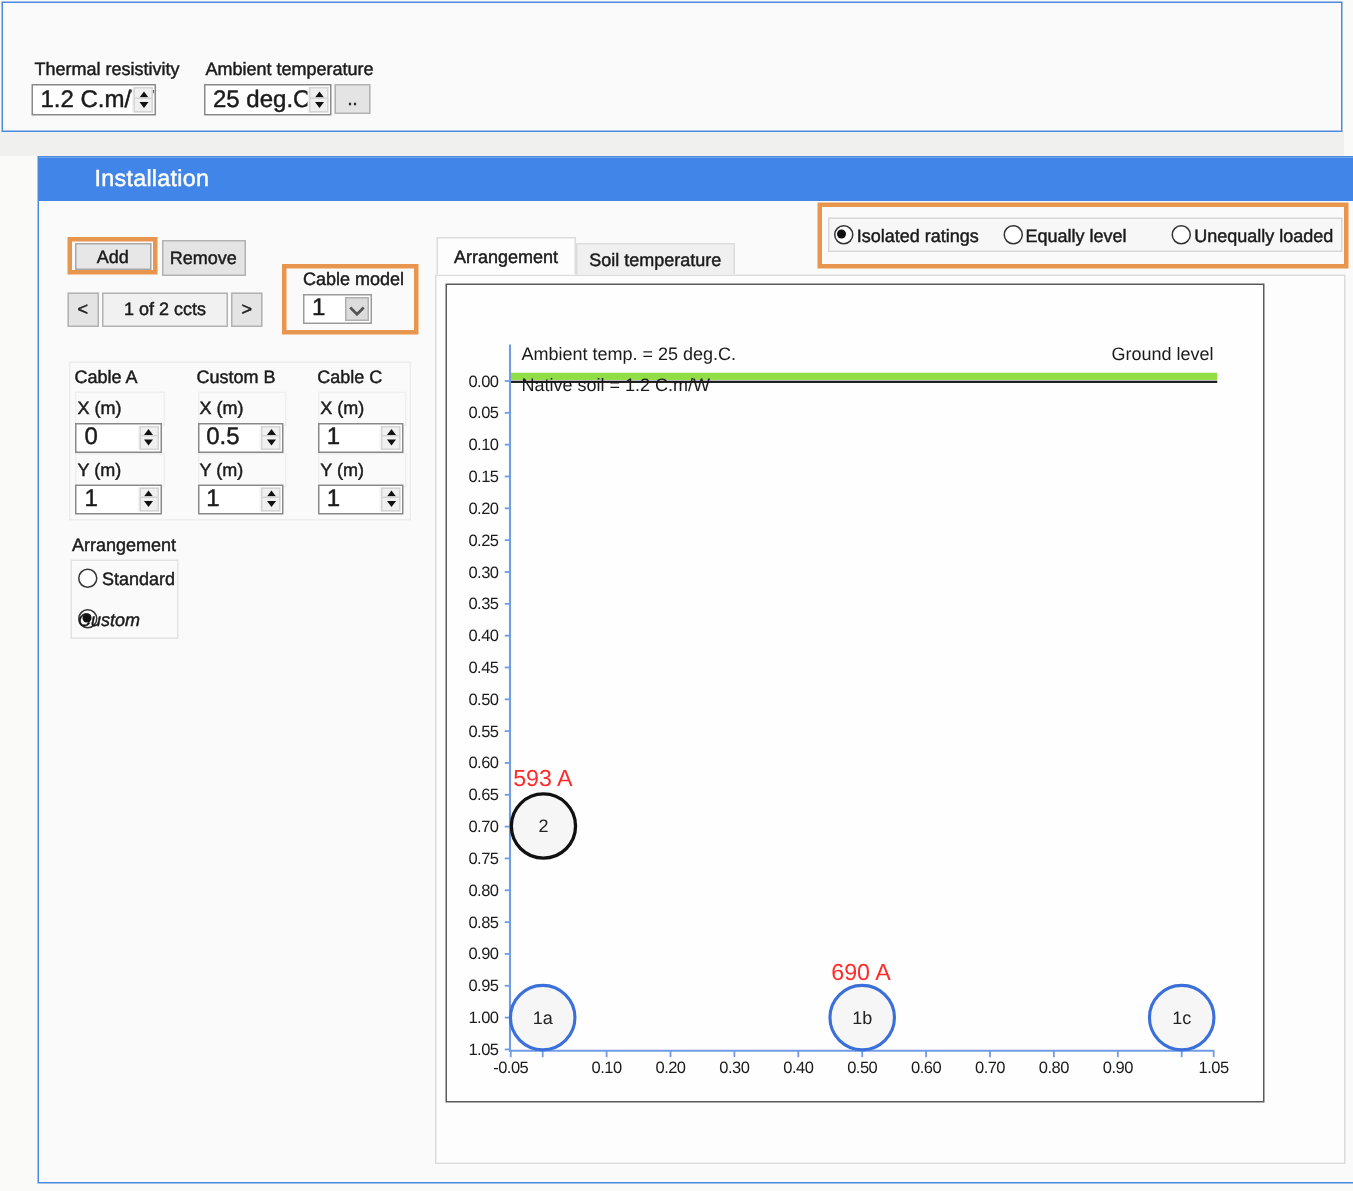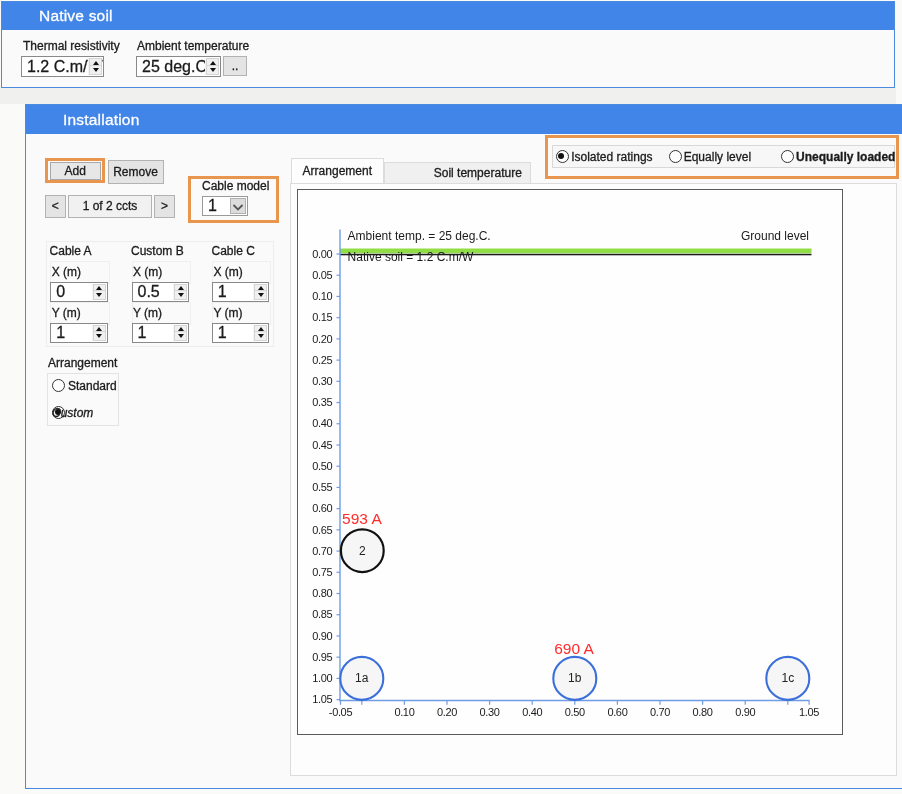--- a/index.html
+++ b/index.html
@@ -27,21 +27,20 @@
   .radio{position:absolute;width:11px;height:11px;border-radius:50%;background:#fff;border:1px solid #333;}
   .radio.sel::after{content:"";position:absolute;left:1.5px;top:1.5px;width:6px;height:6px;border-radius:50%;background:#111;}
   .cell{position:absolute;border:1px solid #ececec;}
 </style>
 </head>
 <body>
 
 <div class="abs" style="left:0;top:88px;width:896px;height:16px;background:#f0f0ef;"></div>
 
 <div class="group" style="left:1px;top:1px;width:892px;height:85px;">
-  <div class="ghead">Native soil</div>
   <div class="lbl" style="left:21px;top:37px;">Thermal resistivity</div>
   <div class="spin" style="left:19px;top:54px;width:81px;height:19px;">
     <div class="val">1.2 C.m/W</div>
     <div class="btns">
         <div class="up">
           <div class="tri-u"></div>
         </div>
         <div class="dn">
           <div class="tri-d"></div>
         </div>
@@ -172,32 +171,32 @@
   </div>
 
   <div class="lbl" style="left:22px;top:251px;">Arrangement</div>
   <div class="cell" style="left:21px;top:268px;width:70px;height:51px;border-color:#e3e3e3;"></div>
   <div class="radio" style="left:26px;top:274px;"></div>
   <div class="lbl" style="left:42px;top:274px;">Standard</div>
   <div class="radio sel" style="left:26px;top:301px;"></div>
   <div class="lbl" style="left:26px;top:301px;font-style:italic;">Custom</div>
 
   <div class="abs" style="left:264.8px;top:53px;width:91px;height:24px;background:#fdfdfd;border:1px solid #dcdcdc;border-bottom:none;font-size:12px;display:flex;align-items:center;justify-content:center;z-index:3;">Arrangement</div>
-  <div class="abs" style="left:357.8px;top:57px;width:104px;height:20px;background:#f0f0f0;border:1px solid #dcdcdc;border-bottom:none;font-size:12px;display:flex;align-items:center;justify-content:center;z-index:2;padding-left:41px;">Soil temperature</div>
+  <div class="abs" style="left:357.8px;top:57px;width:104px;height:20px;background:#f0f0f0;border:1px solid #dcdcdc;border-bottom:none;font-size:12px;display:flex;align-items:center;justify-content:center;z-index:2;">Soil temperature</div>
 
   <div class="abs" style="left:264px;top:78px;width:605px;height:591px;background:#fdfdfd;border:1px solid #dcdcdc;z-index:1;"></div>
 
   <div class="orange" style="left:519px;top:30px;width:348px;height:38px;z-index:4;"></div>
   <div class="abs" style="left:525.5px;top:39.5px;width:341px;height:21px;background:#f7f7f7;border:1px solid #d8d8d8;z-index:4;"></div>
   <div class="radio sel" style="left:529.7px;top:45px;z-index:5;"></div>
   <div class="lbl" style="left:545.2px;top:45px;z-index:5;">Isolated ratings</div>
   <div class="radio" style="left:643.1px;top:45px;z-index:5;"></div>
   <div class="lbl" style="left:657.7px;top:45px;z-index:5;">Equally level</div>
   <div class="radio" style="left:754.9px;top:45px;z-index:5;"></div>
-  <div class="lbl" style="left:770.1px;top:45px;z-index:5;font-weight:bold;">Unequally loaded</div>
+  <div class="lbl" style="left:770.1px;top:45px;z-index:5;">Unequally loaded</div>
 
   <div class="abs" style="left:271px;top:84px;width:544px;height:544px;background:#fefefe;border:1px solid #5a5a5a;z-index:2;">
     <svg width="544" height="544" viewBox="0 0 544 544" style="position:absolute;left:0;top:0;">
 
       <rect x="42" y="58.5" width="471.5" height="4.8" fill="#90dd45"></rect>
       <rect x="42" y="63.8" width="471.5" height="1.5" fill="#1a1a1a"></rect>
 
       <line x1="42" y1="39.6" x2="42" y2="511.2" stroke="#6f9ce3" stroke-width="1.4"></line>
       <line x1="41.3" y1="510.5" x2="511.5" y2="510.5" stroke="#6f9ce3" stroke-width="1.4"></line>
 

